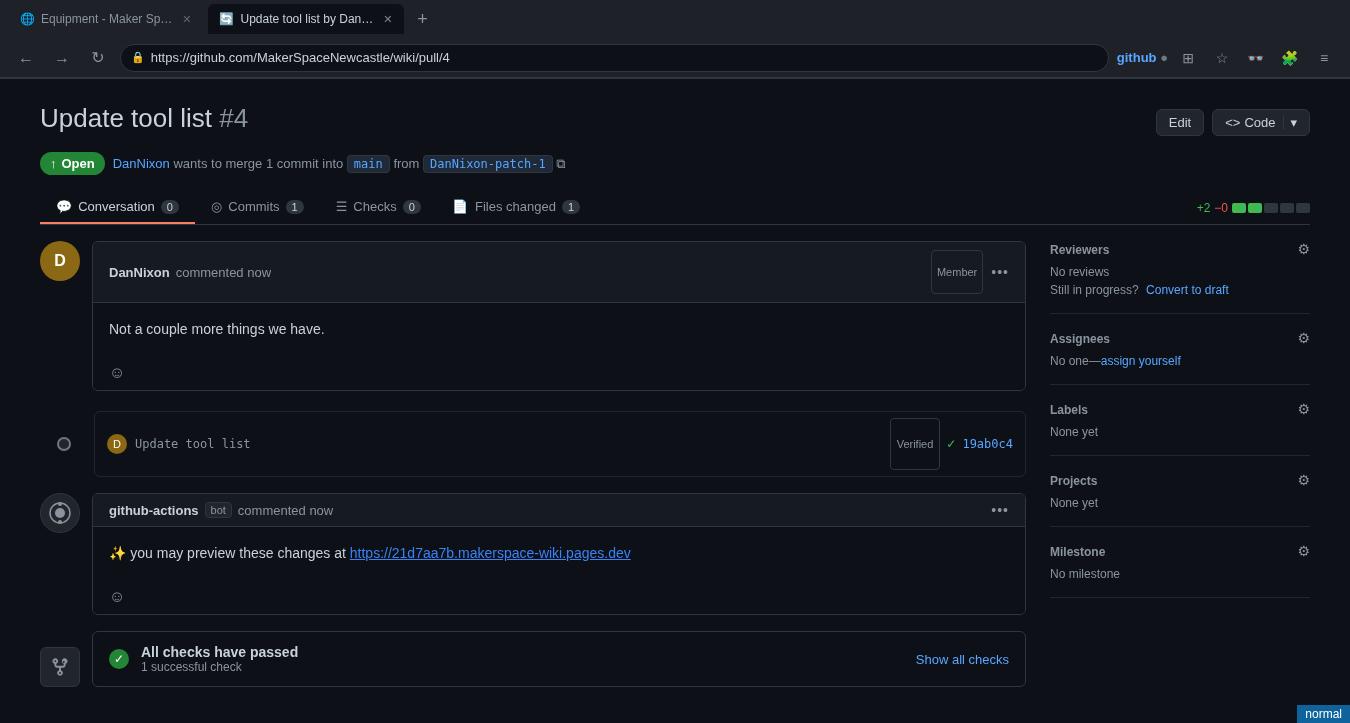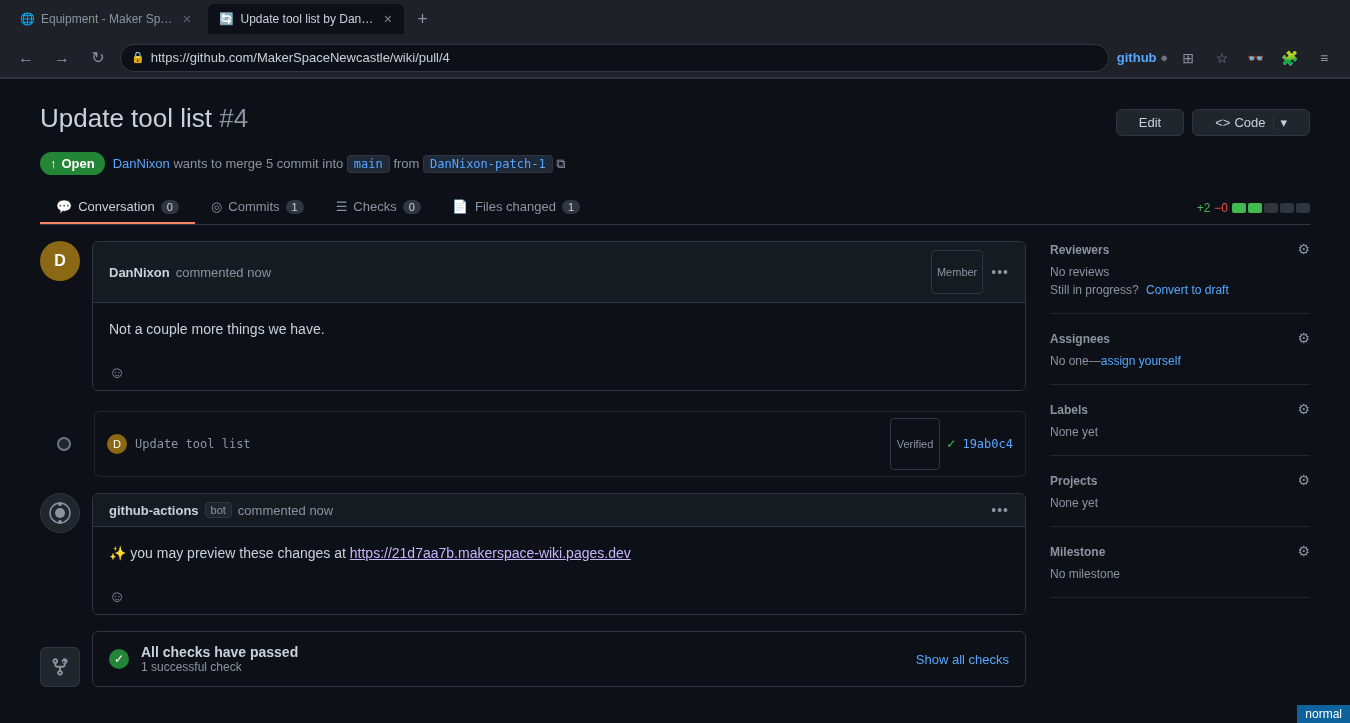--- a/index.html
+++ b/index.html
@@ -134,21 +134,21 @@
       color: #8b949e;
       font-weight: 300;
     }
     .pr-header-buttons {
       display: flex;
       gap: 8px;
       align-items: center;
       margin-top: 6px;
     }
     .btn {
-      padding: 5px 22px;
+      padding: 5px 12px;
       border-radius: 6px;
       border: 1px solid #30363d;
       cursor: pointer;
       font-size: 13px;
       font-weight: 500;
       display: flex;
       align-items: center;
       gap: 4px;
     }
     .btn-default {
@@ -547,21 +547,21 @@
     </div>
   </div>
 
   <div class="pr-status-line">
     <div class="open-badge">
       <span>↑</span>
       <span>Open</span>
     </div>
     <span class="pr-meta">
       <a href="#">DanNixon</a>
-      <span> wants to merge 5 commit into </span>
+      <span> wants to merge 1 commit into </span>
       <span class="branch-tag">main</span>
       <span> from </span>
       <span class="branch-tag">DanNixon-patch-1</span>
       <span class="copy-icon"> ⧉</span>
     </span>
   </div>
 
   <div class="pr-tabs">
     <div class="pr-tab active">
       <span>💬</span>
@@ -654,21 +654,21 @@
               <span class="comment-author">github-actions</span>
               <span class="bot-badge">bot</span>
               <span class="comment-time">commented now</span>
             </div>
             <div class="comment-actions">
               <span class="three-dots">•••</span>
             </div>
           </div>
           <div class="comment-body">
             <span>✨ you may preview these changes at</span>
-            <a href="#" style="color:#c4b5fd;margin-top:16px;">https://21d7aa7b.makerspace-wiki.pages.dev</a>
+            <a href="#" style="color:#3b82f6;margin-top:16px;">https://21d7aa7b.makerspace-wiki.pages.dev</a>
           </div>
           <div class="comment-footer">
             <span class="emoji-btn">☺</span>
           </div>
         </div>
       </div>
 
       <div style="display:flex;align-items:center;gap:12px;margin-bottom:16px;">
         <div class="checks-icon-git">
           <svg width="20" height="20" viewBox="0 0 16 16" fill="#8b949e">

